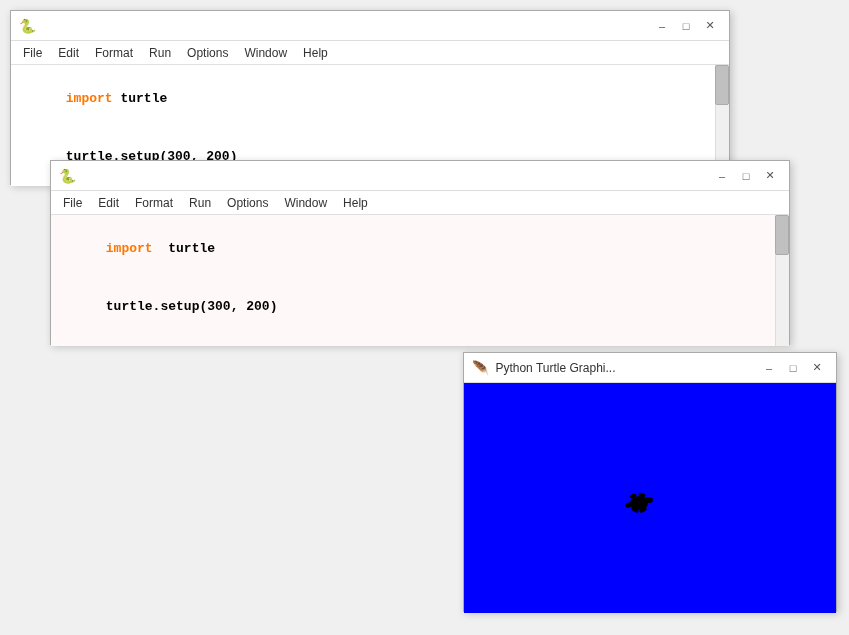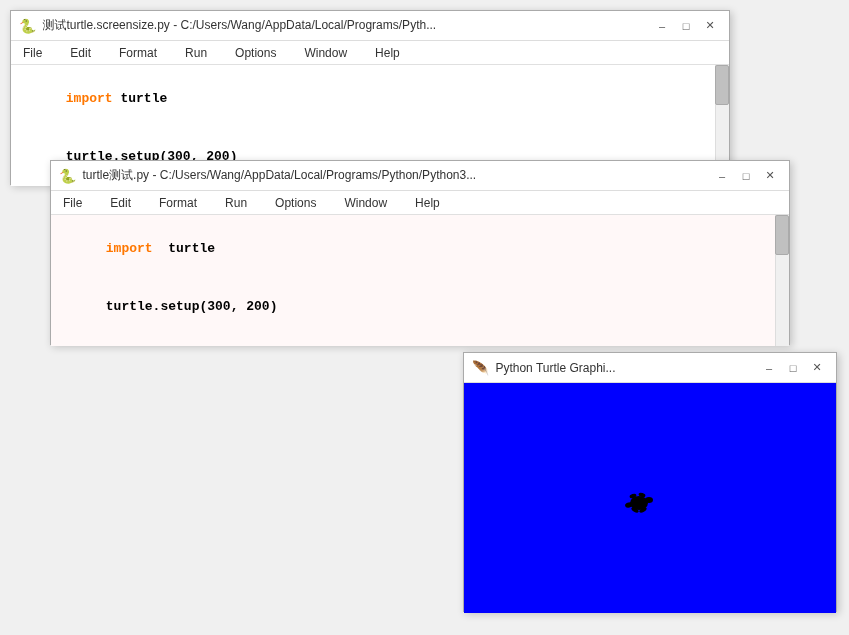--- a/index.html
+++ b/index.html
@@ -71,21 +71,21 @@
       font-size: 11px;
       color: #555;
       border-radius: 2px;
     }
 
     .menu-bar {
       background: #fff;
       border-bottom: 1px solid #e0e0e0;
       padding: 2px 4px;
       display: flex;
-      gap: 12px;
+      gap: 0;
       height: 24px;
       align-items: center;
     }
 
     .menu-item {
       padding: 2px 8px;
       font-size: 12px;
       color: #333;
       cursor: pointer;
       border-radius: 2px;
@@ -140,21 +140,20 @@
       font-weight: bold;
     }
   </style>
 </head>
 <body>
 
 <div class="window" id="win1" style="left:10px; top:10px; width:720px; height:175px;">
   <div class="title-bar">
     <div class="title-bar-left">
       <span class="title-icon">🐍</span>
-      <span class="title-text">测试turtle.screensize.py - C:/Users/Wang/AppData/Local/Programs/Pyth...</span>
     </div>
     <div class="title-controls">
       <button class="win-btn">–</button>
       <button class="win-btn">□</button>
       <button class="win-btn close">✕</button>
     </div>
   </div>
   <div class="menu-bar">
     <span class="menu-item">File</span>
     <span class="menu-item">Edit</span>
@@ -175,21 +174,20 @@
     <div class="scrollbar-v">
       <div class="scrollbar-thumb"></div>
     </div>
   </div>
 </div>
 
 <div class="window" id="win2" style="left:50px; top:160px; width:740px; height:185px;">
   <div class="title-bar">
     <div class="title-bar-left">
       <span class="title-icon">🐍</span>
-      <span class="title-text">turtle测试.py - C:/Users/Wang/AppData/Local/Programs/Python/Python3...</span>
     </div>
     <div class="title-controls">
       <button class="win-btn">–</button>
       <button class="win-btn">□</button>
       <button class="win-btn close">✕</button>
     </div>
   </div>
   <div class="menu-bar">
     <span class="menu-item">File</span>
     <span class="menu-item">Edit</span>

